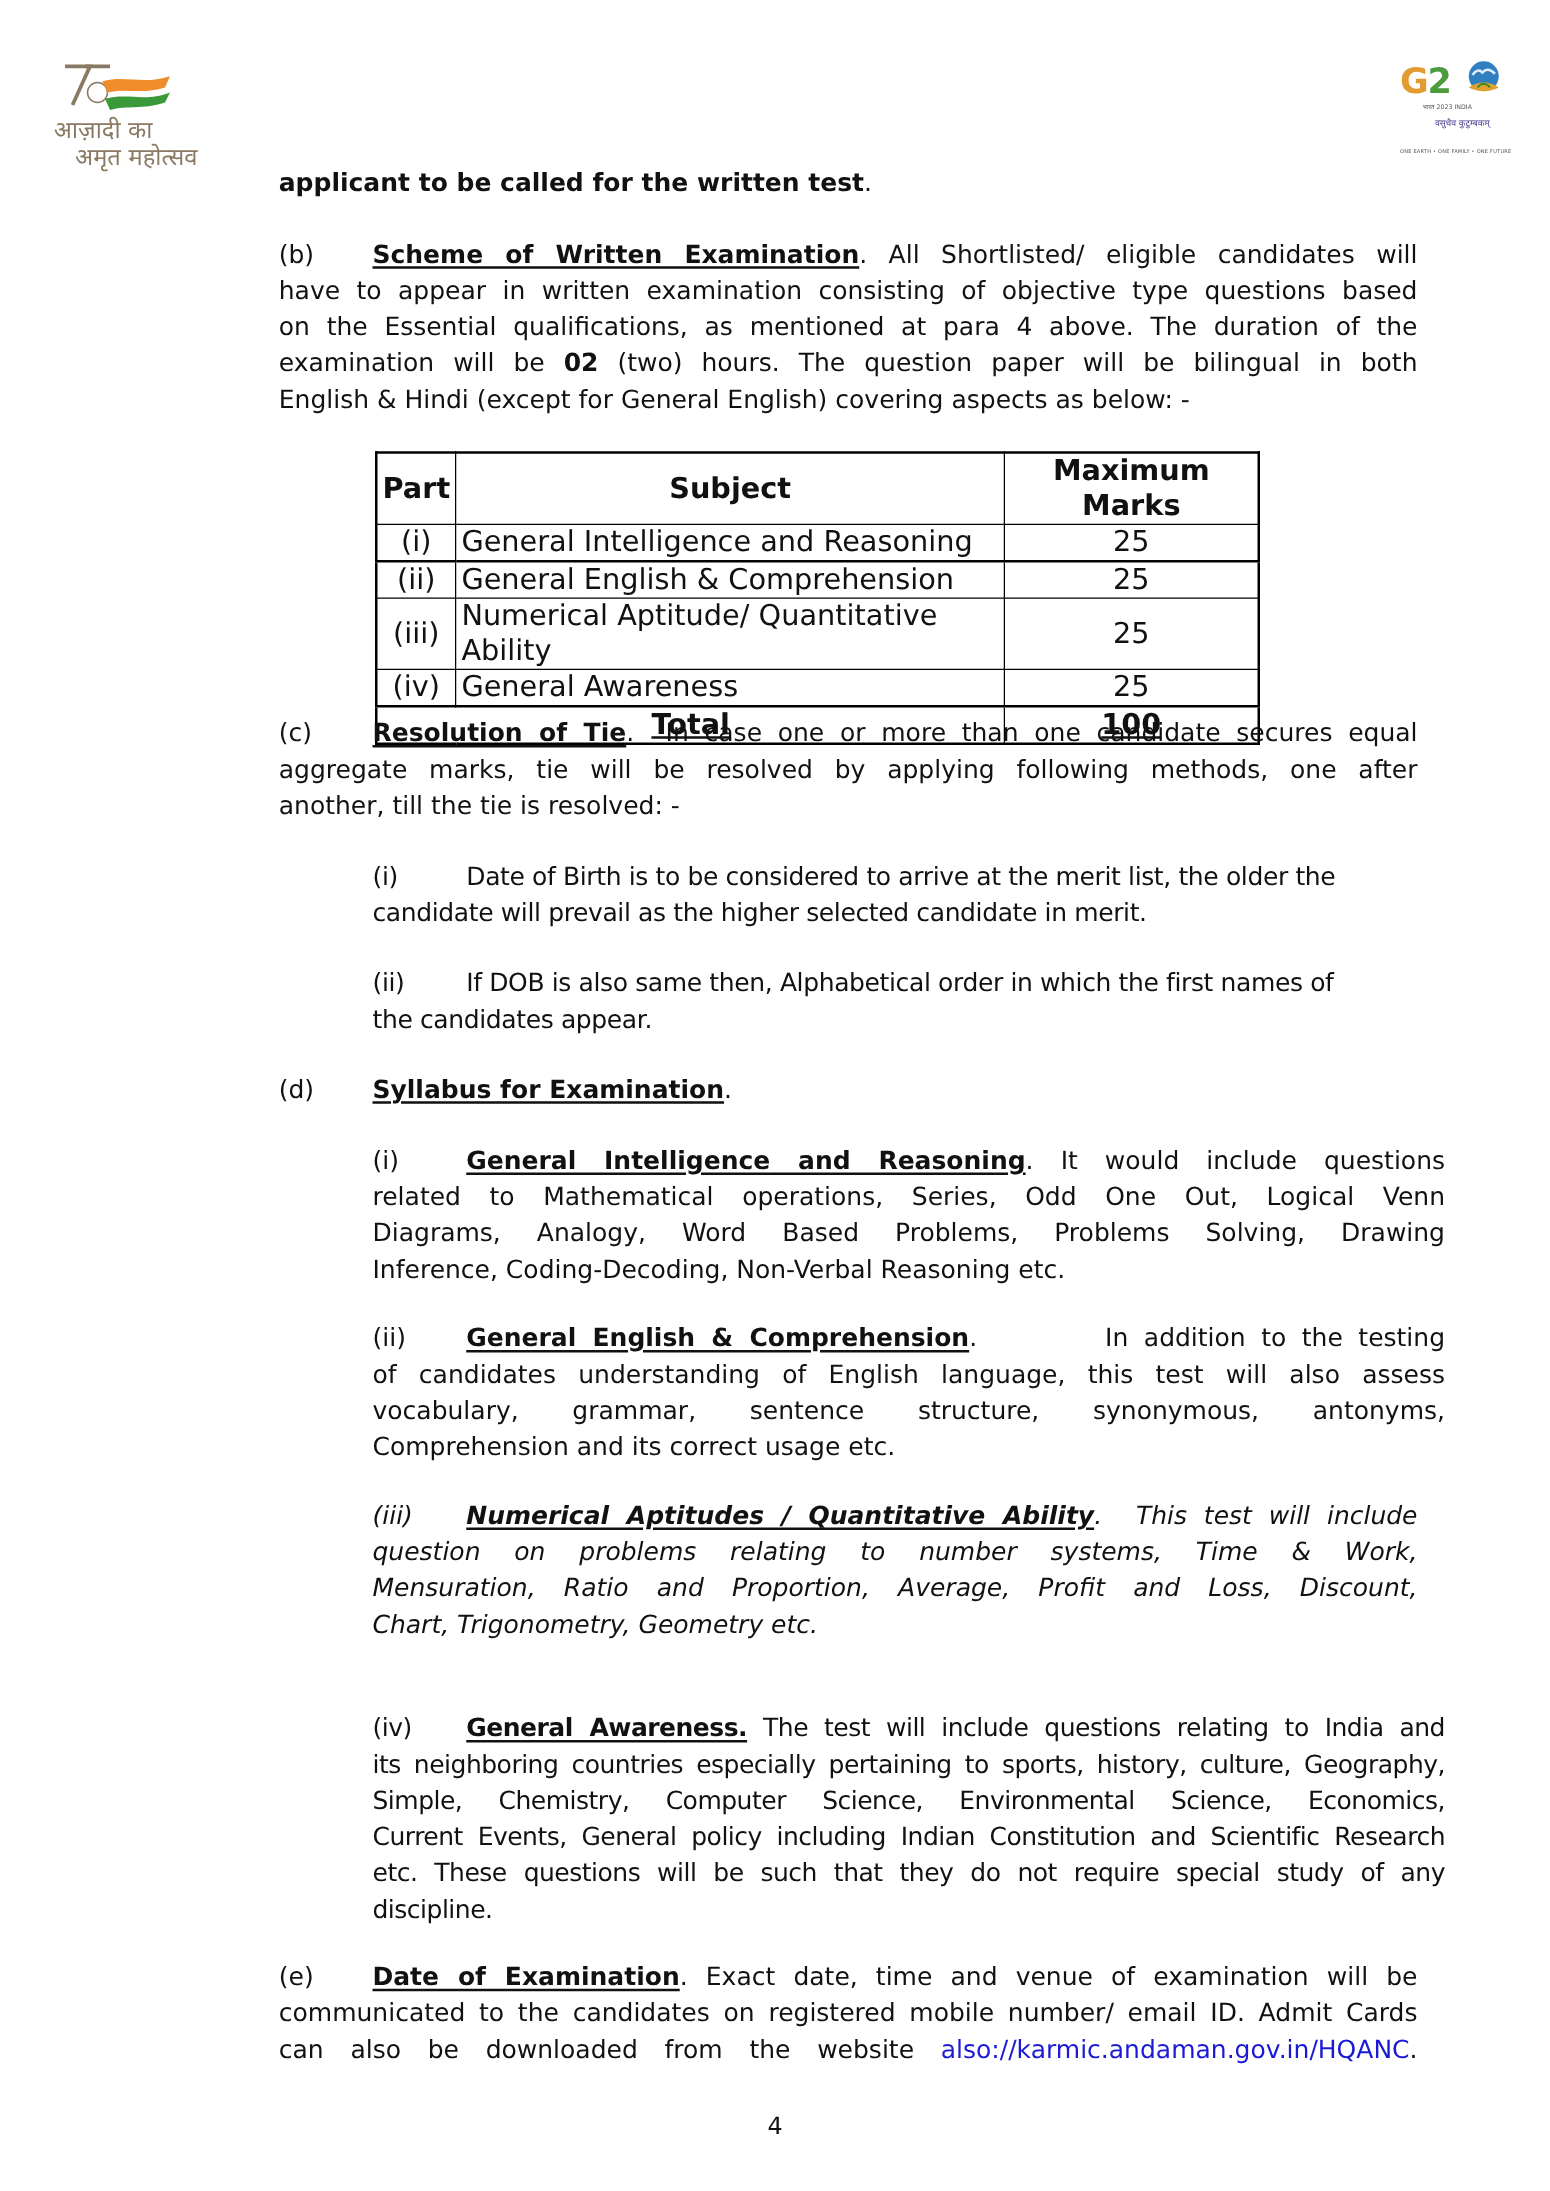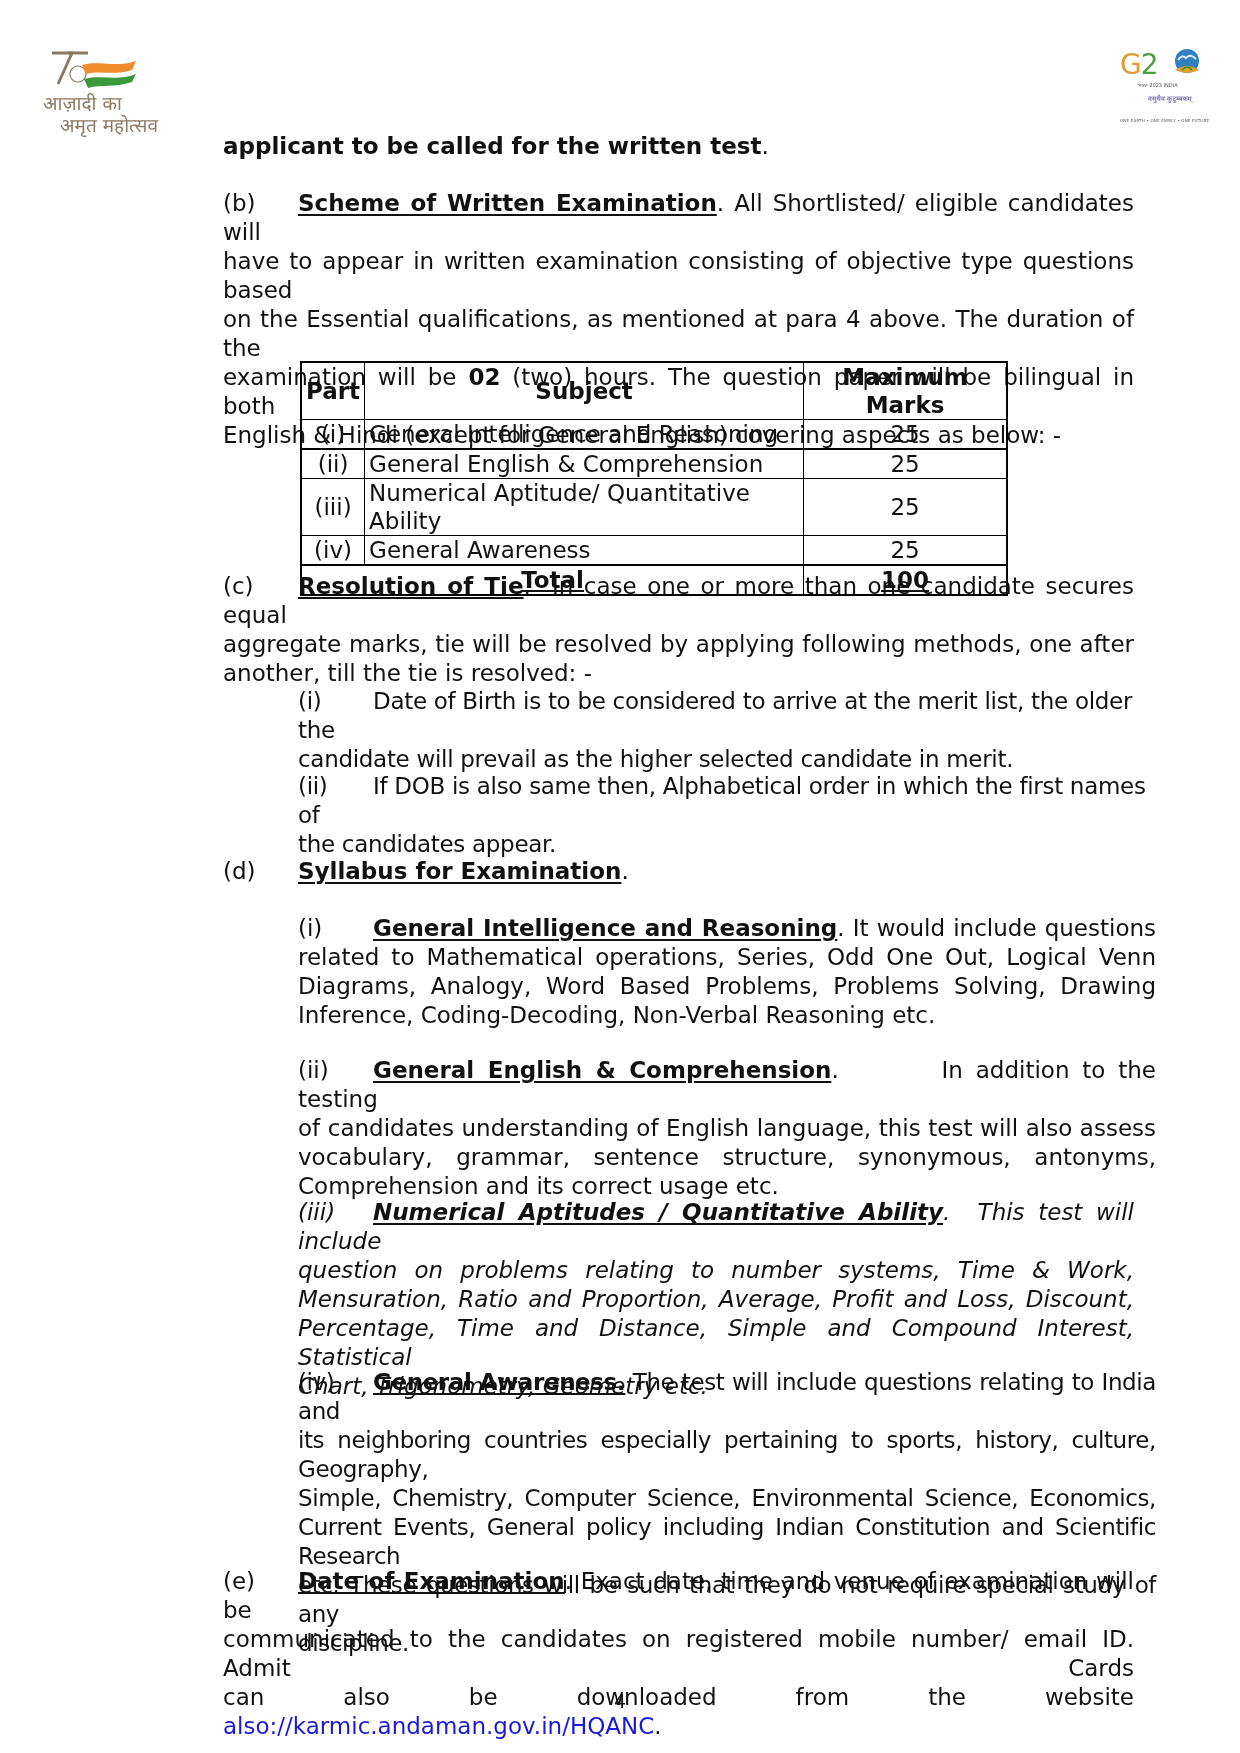--- a/index.html
+++ b/index.html
@@ -14,31 +14,31 @@
   .logo-left svg { display: block; }
   .azadi-line1, .azadi-line2 {
     position: absolute; font-family: "DejaVu Serif", serif; color: #8b7a63;
     font-size: 19px; white-space: nowrap;
   }
   .azadi-line1 { left: 3px; top: 42px; }
   .azadi-line2 { left: 20px; top: 64px; }
   .logo-right { position: absolute; left: 1120px; top: 46px; width: 100px; height: 85px; }
   .g20-text {
     position: absolute; left: 0; top: 2px; font-family: "DejaVu Sans", sans-serif;
-    font-weight: normal; font-size: 28px; letter-spacing: -1px;
+    font-weight: bold; font-size: 28px; letter-spacing: -1px;
   }
   .g20-g { color: #e39b2f; }
   .g20-2 { color: #4c9b3d; }
   .g20-globe { position: absolute; left: 52px; top: 2px; }
   .g20-sub { position: absolute; left: 18px; top: 36px; font-size: 5px; color: #555; white-space: nowrap; }
   .g20-hindi { position: absolute; left: 28px; top: 48px; font-size: 7px; color: #4a3b8c; white-space: nowrap; }
   .g20-tag { position: absolute; left: 0; top: 72px; font-size: 4px; color: #555; white-space: nowrap; letter-spacing: .2px; }
 
   
-  .text { position: absolute; font-size: 23px; line-height: 29px; }
+  .text { position: absolute; font-size: 20px; line-height: 29px; }
   .jl { text-align: justify; text-align-last: justify; display: block; }
   .b { font-weight: bold; }
   .u { font-weight: bold; text-decoration: underline; text-decoration-thickness: 2px; text-underline-offset: 3px; }
   .lbl { display: inline-block; width: 75px; }
   .link { color: #1a1ad6; }
 
   
   table.marks {
     position: absolute; left: 300px; top: 361px; width: 708px;
     border-collapse: collapse; font-size: 23px; line-height: 28px;
@@ -163,21 +163,20 @@
     <span class="jl"><span class="lbl">(ii)</span><span class="u">General English &amp; Comprehension</span>. <span style="display:inline-block; width:90px;"></span><span>In addition to the testing</span></span>
     <span class="jl">of candidates understanding of English language, this test will also assess</span>
     <span class="jl">vocabulary, grammar, sentence structure, synonymous, antonyms,</span>
     <span style="display:block">Comprehension and its correct usage etc.</span>
   </div>
 
   <div class="text" style="left:298px; top:1198px; width:836px;font-style:italic;">
     <span class="jl"><span class="lbl">(iii)</span><span class="u">Numerical Aptitudes / Quantitative Ability</span>.&nbsp; <span>This test will include</span></span>
     <span class="jl">question on problems relating to number systems, Time &amp; Work,</span>
     <span class="jl">Mensuration, Ratio and Proportion, Average, Profit and Loss, Discount,</span>
-    <span class="jl">Percentage, Time and Distance, Simple and Compound Interest, Statistical</span>
     <span style="display:block">Chart, Trigonometry, Geometry etc.</span>
   </div>
 
   <div class="text" style="left:298px; top:1368px; width:858px; letter-spacing:-0.4px;">
     <span class="jl"><span class="lbl">(iv)</span><span class="u">General Awareness.</span> <span>The test will include questions relating to India and</span></span>
     <span class="jl">its neighboring countries especially pertaining to sports, history, culture, Geography,</span>
     <span class="jl">Simple, Chemistry, Computer Science, Environmental Science, Economics,</span>
     <span class="jl">Current Events, General policy including Indian Constitution and Scientific Research</span>
     <span class="jl">etc. These questions will be such that they do not require special study of any</span>
     <span style="display:block">discipline.</span>

